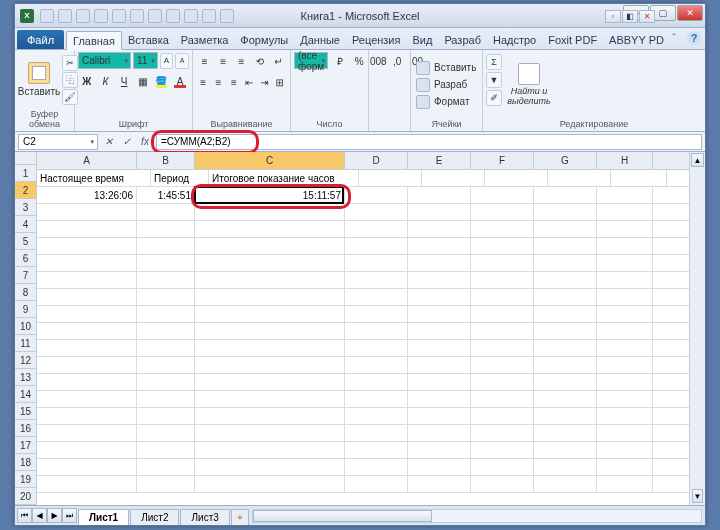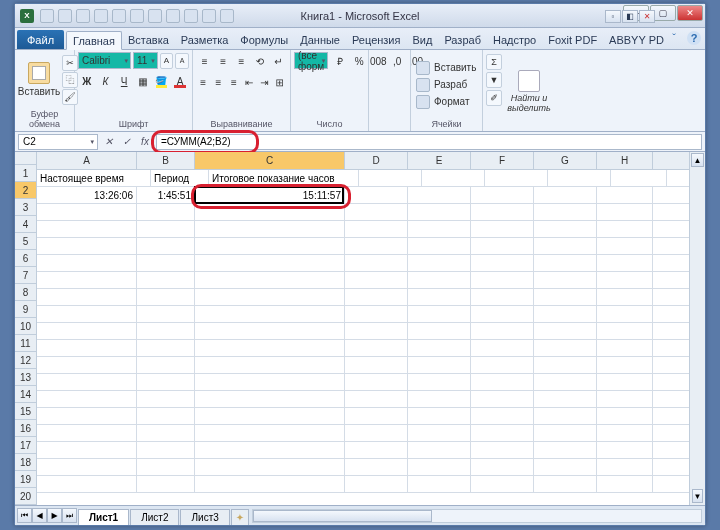--- a/index.html
+++ b/index.html
@@ -233,20 +233,21 @@
         <div class="smallcol" style="justify-content:flex-start; gap:2px; padding-top:2px;">
           <div class="smallbtn">Σ</div>
           <div class="smallbtn">▼</div>
           <div class="smallbtn">✐</div>
         </div>
         <div class="bigbtn" style="width:50px;font-style:italic;">
           <div class="icn" style="background:#fff;border:1px solid #aab;"></div>
           <span style="text-align:center; font-size:9px; line-height:1.1;">Найти и выделить</span>
         </div>
       </div>
+      <div class="rgroup-label">Редактирование</div>
     </div>
   </div>
 
   <div class="formula-bar">
     <div class="namebox">C2</div>
     <div class="fx-controls">
       <div class="fx-btn">✕</div>
       <div class="fx-btn">✓</div>
       <div class="fx-btn">fx</div>
     </div>

